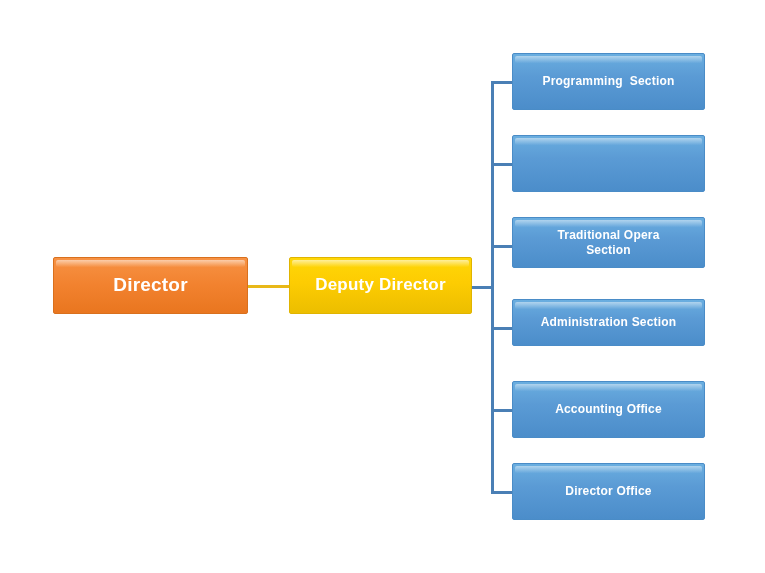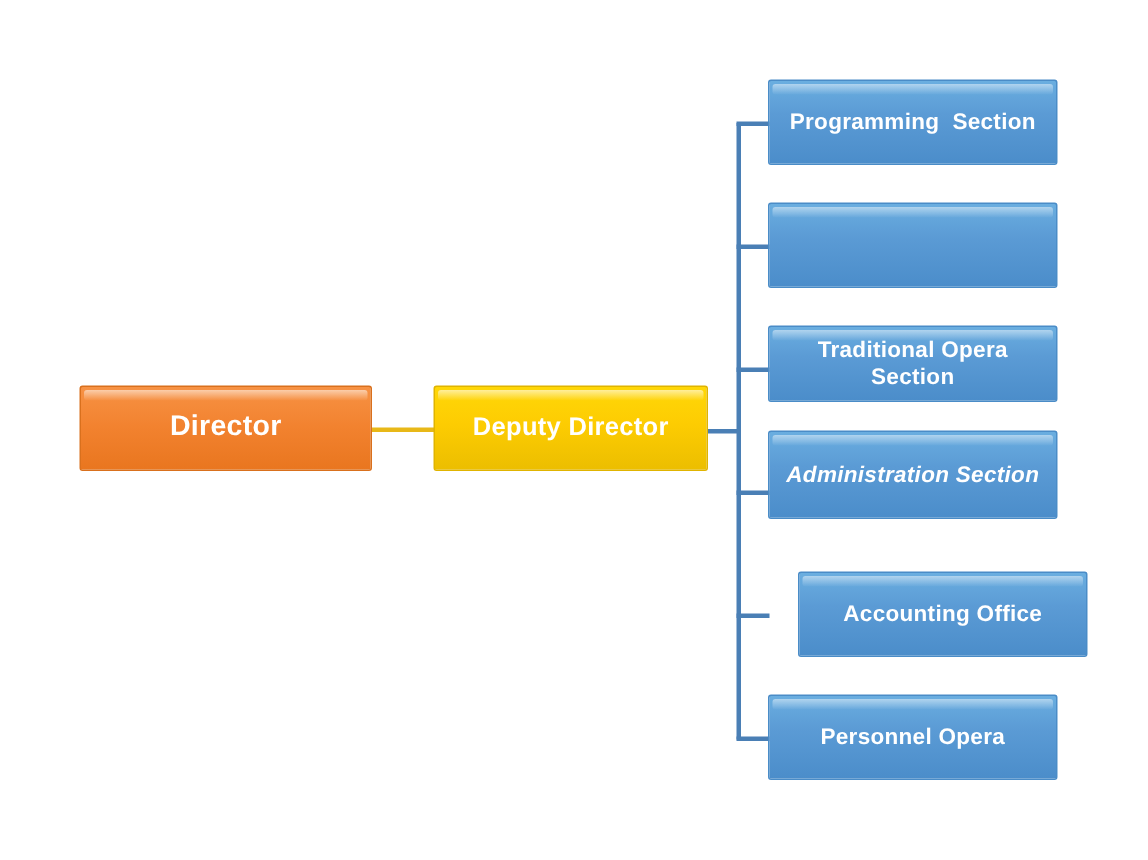--- a/index.html
+++ b/index.html
@@ -79,21 +79,21 @@
     border: 1px solid #e0b400;
     font-size: 17px;
   }
   .node-gold .bevel {
     background: linear-gradient(180deg, rgba(255,255,255,0.6), rgba(255,255,255,0.02));
   }
 
   .node-blue {
     background: linear-gradient(180deg, #6aaee0 0%, #5b9bd5 40%, #4b8dca 100%);
     border: 1px solid #4a8cc7;
-    font-size: 15px;
+    font-size: 12px;
   }
   .node-blue .bevel {
     background: linear-gradient(180deg, rgba(255,255,255,0.48), rgba(255,255,255,0.02));
   }
 
   
   .conn {
     position: absolute;
   }
   .conn-gold  { background: #e8b818; }
@@ -135,28 +135,28 @@
   <div class="node node-blue" style="left:512px; top:135px; width:193px; height:57px;">
     <span class="bevel"></span>
   </div>
 
   <div class="node node-blue" style="left:512px; top:217px; width:193px; height:51px;">
     <span class="bevel"></span>
     <span class="node-label">Traditional Opera
 Section</span>
   </div>
 
-  <div class="node node-blue" style="left:512px; top:287px; width:193px; height:59px;font-style:italic;">
+  <div class="node node-blue" style="left:512px; top:299px; width:193px; height:47px;">
     <span class="bevel"></span>
     <span class="node-label">Administration Section</span>
   </div>
 
-  <div class="node node-blue" style="left:512px; top:381px; width:193px; height:57px;margin-left:20px;">
+  <div class="node node-blue" style="left:512px; top:381px; width:193px; height:57px;">
     <span class="bevel"></span>
     <span class="node-label">Accounting Office</span>
   </div>
 
   <div class="node node-blue" style="left:512px; top:463px; width:193px; height:57px;">
     <span class="bevel"></span>
-    <span class="node-label">Personnel Opera</span>
+    <span class="node-label">Director Office</span>
   </div>
 
 </div>
 
 </body></html>

